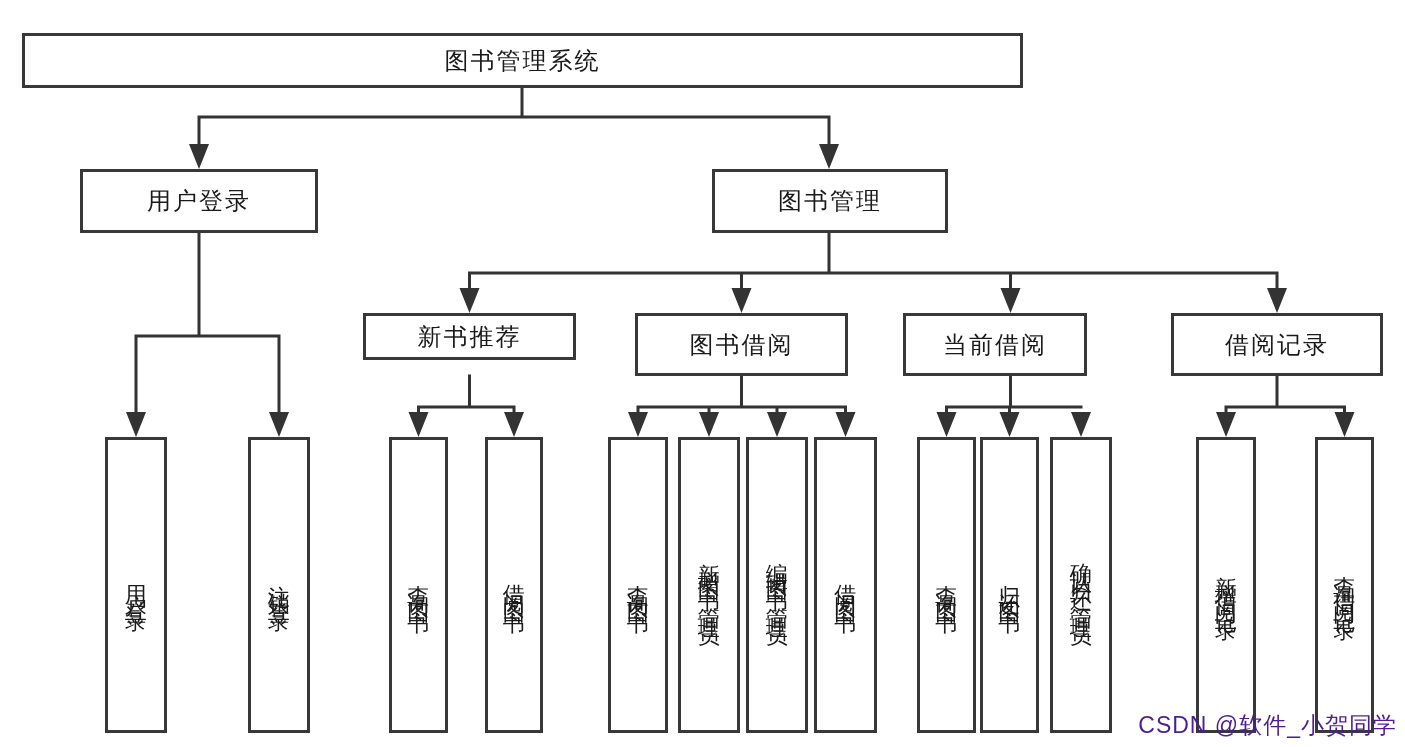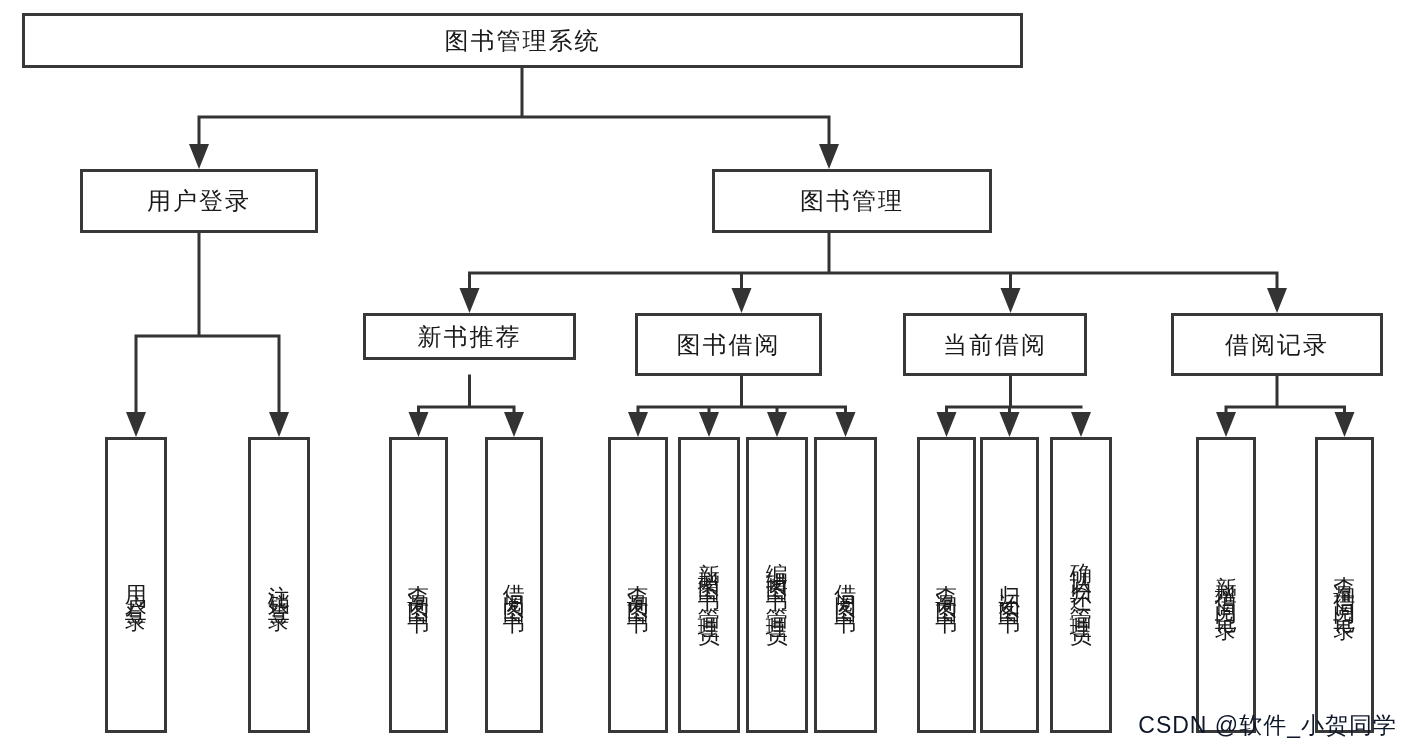--- a/index.html
+++ b/index.html
@@ -10,29 +10,29 @@
   }
   .canvas{position:absolute;left:0;top:0;width:1405px;height:747px;}
   svg.connectors{position:absolute;left:0;top:0;z-index:1;}
   .box{
     position:absolute;box-sizing:border-box;z-index:2;
     border:3px solid #383838;background:#ffffff;
     display:flex;align-items:center;justify-content:center;
     color:#1a1a1a;
   }
   .h-label{font-size:24px;letter-spacing:2px;white-space:nowrap;}
-  .root-label{font-size:24px;letter-spacing:2px;}
+  .root-label{font-size:24px;letter-spacing:2px;margin-top:20px;}
   .vtext{
     writing-mode:vertical-rl;text-orientation:mixed;
     font-size:22px;line-height:1.15;letter-spacing:9px;
     white-space:nowrap;color:#1a1a1a;
   }
   .watermark{
     position:absolute;right:8px;top:710px;z-index:4;
-    font-size:23px;letter-spacing:1px;color:#0f172a;white-space:nowrap;
+    font-size:23px;letter-spacing:1px;color:#4c1d95;white-space:nowrap;
   }
 </style>
 </head>
 <body>
 
 <div class="canvas">
 
   <svg class="connectors" width="1405" height="747" viewBox="0 0 1405 747">
     <path d="M522 68 V117 M199 117 H829 M199 117 V146 M829 117 V146
          M199 233 V336 M136 336 H279 M136 336 V414 M279 336 V414
@@ -49,24 +49,24 @@
          M628 412 L648 412 L638 437 Z  M699 412 L719 412 L709 437 Z
          M767 412 L787 412 L777 437 Z  M835.5 412 L855.5 412 L845.5 437 Z
          M936.5 412 L956.5 412 L946.5 437 Z  M999.5 412 L1019.5 412 L1009.5 437 Z
          M1071 412 L1091 412 L1081 437 Z
          M1216 412 L1236 412 L1226 437 Z  M1334.5 412 L1354.5 412 L1344.5 437 Z" fill="#333333" stroke="none"></path>
   </svg>
 
   <div class="box root-label" style="left:22px;top:13px;width:1001px;height:55px;">图书管理系统</div>
 
   <div class="box h-label" style="left:80px;top:169px;width:238px;height:64px;">用户登录</div>
-  <div class="box h-label" style="left:712px;top:169px;width:280px;height:64px;text-align:right;">图书管理</div>
+  <div class="box h-label" style="left:712px;top:169px;width:236px;height:64px;text-align:right;">图书管理</div>
 
   <div class="box h-label" style="left:363px;top:313px;width:213px;height:47px;">新书推荐</div>
-  <div class="box h-label" style="left:635px;top:313px;width:187px;height:63px;">图书借阅</div>
+  <div class="box h-label" style="left:635px;top:313px;width:213px;height:63px;">图书借阅</div>
   <div class="box h-label" style="left:903px;top:313px;width:184px;height:63px;">当前借阅</div>
   <div class="box h-label" style="left:1171px;top:313px;width:212px;height:63px;">借阅记录</div>
 
   <div class="box" style="left:105px;top:437px;width:62px;height:296px;">
     <span class="vtext">用户登录</span>
   </div>
   <div class="box" style="left:248px;top:437px;width:62px;height:296px;">
     <span class="vtext">注销登录</span>
   </div>
 

